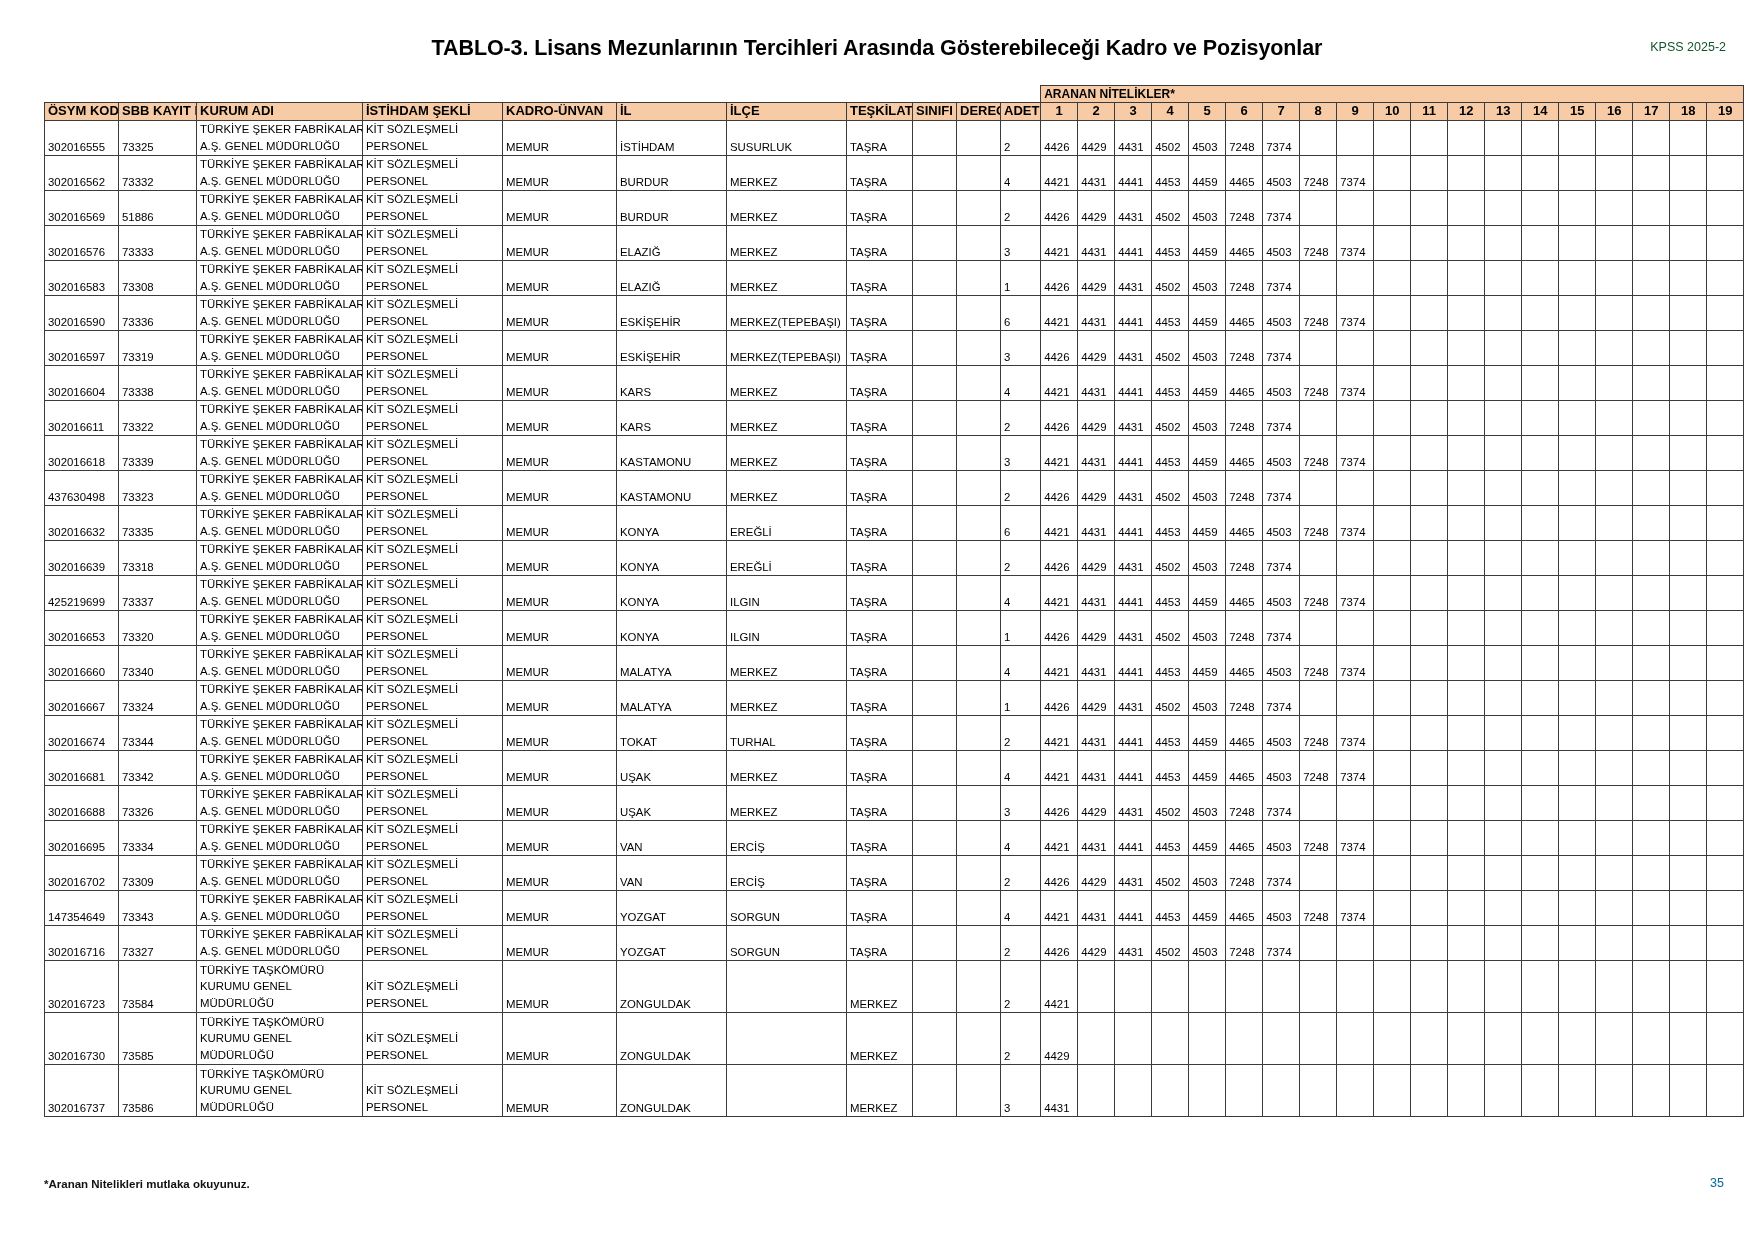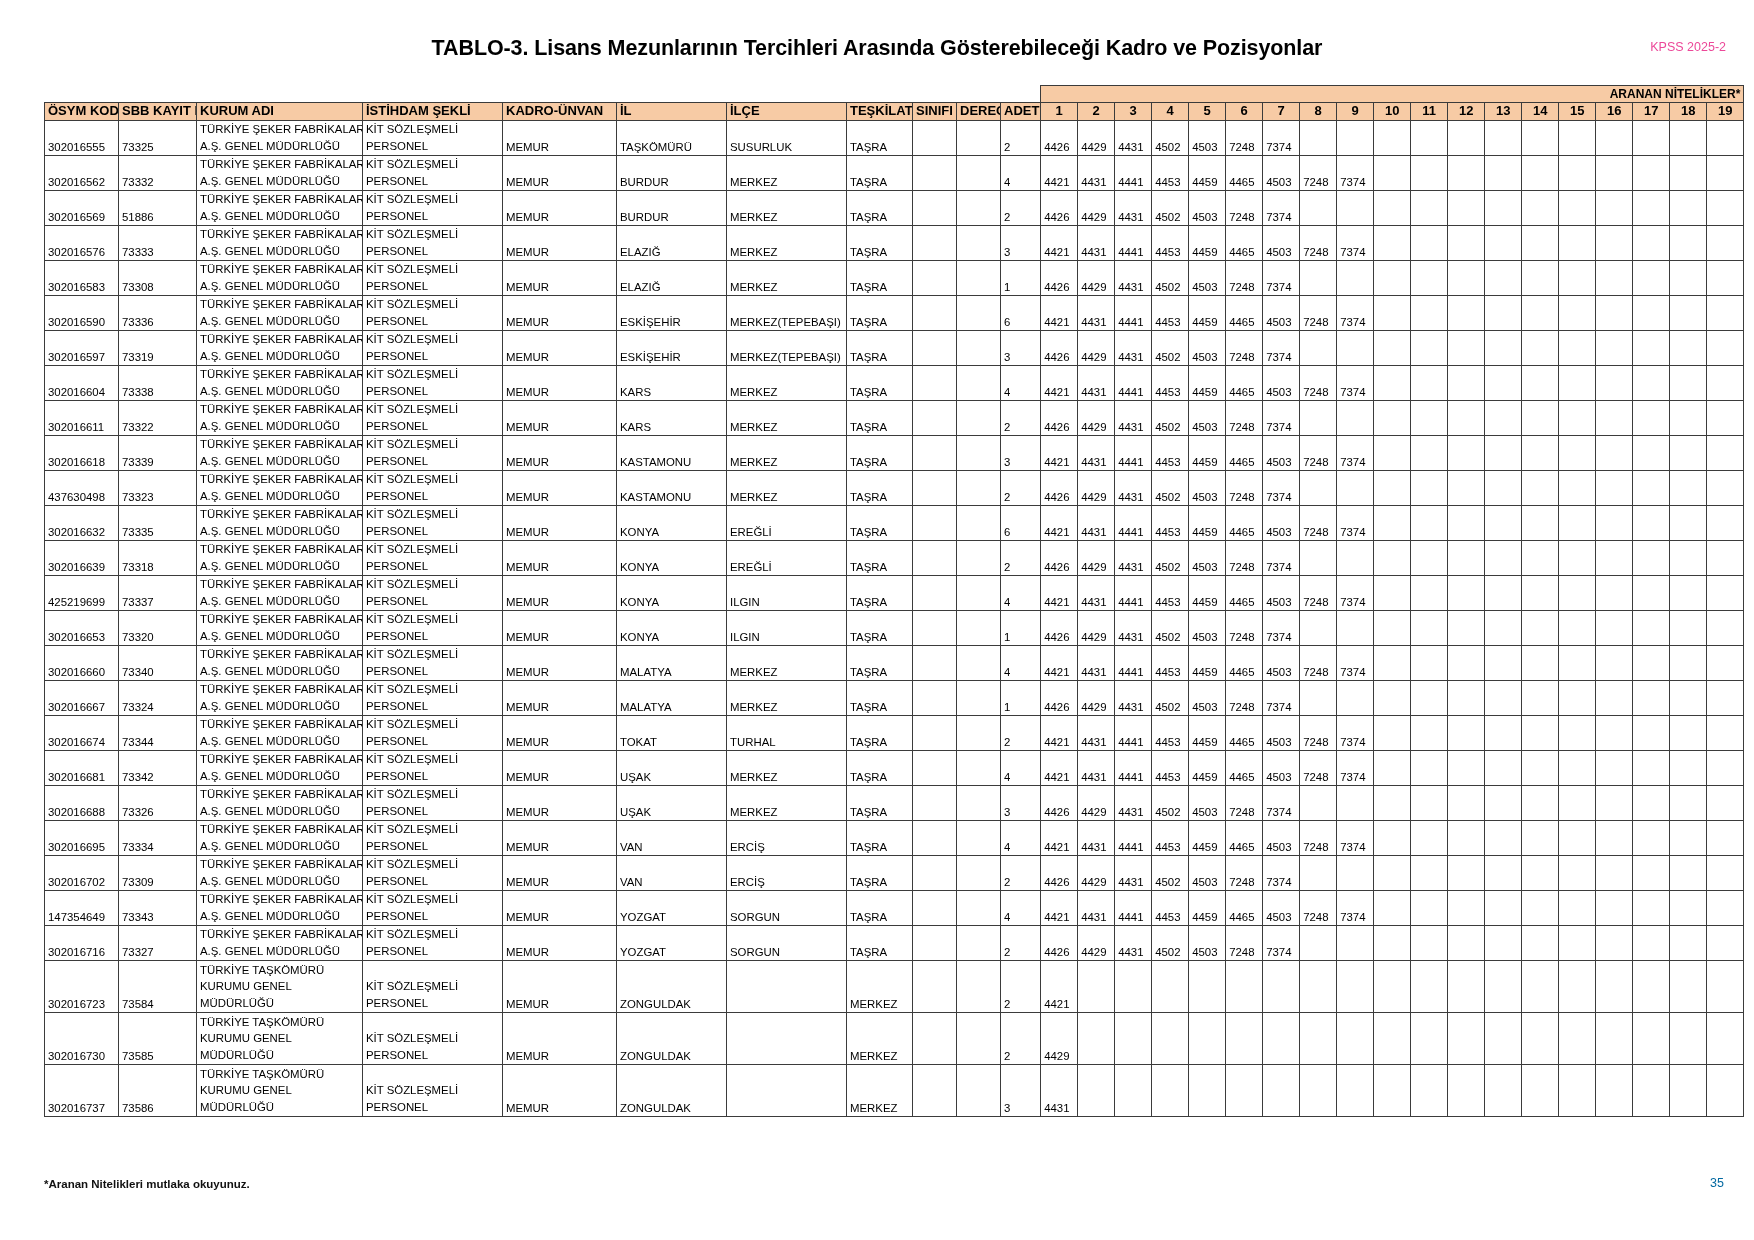--- a/index.html
+++ b/index.html
@@ -25,21 +25,21 @@
     text-align: center;
     font-size: 21.5px;
     font-weight: bold;
     letter-spacing: -0.1px;
     color: #000;
   }
   .kpss-label {
     position: absolute;
     right: 28px; top: 40px;
     font-size: 12.5px;
-    color: #ec4899;
+    color: #14532d;
   }
   .table-wrap {
     position: absolute;
     left: 44px; top: 85px;
     width: 1668px;
   }
   table.grid {
     border-collapse: collapse;
     table-layout: fixed;
     width: 1668px;
@@ -52,21 +52,21 @@
     vertical-align: bottom;
     overflow: hidden;
     white-space: nowrap;
     font-weight: normal;
     text-align: left;
     line-height: 1.25;
   }
   
   tr.hdr-group th {
     background: #f7cba5;
-    text-align: right;
+    text-align: left;
     font-weight: bold;
     font-size: 12px;
     height: 17px;
     vertical-align: middle;
     border: 1px solid #3b3b3b;
   }
   tr.hdr-group th.blank {
     background: #ffffff;
     border: none;
   }
@@ -202,21 +202,21 @@
                 <span>A.Ş. GENEL MÜDÜRLÜĞÜ</span>
               </div>
             </td>
             <td>
               <div class="stack">
                 <span>KİT SÖZLEŞMELİ</span>
                 <span>PERSONEL</span>
               </div>
             </td>
             <td>MEMUR</td>
-            <td>TAŞKÖMÜRÜ</td>
+            <td>İSTİHDAM</td>
             <td>SUSURLUK</td>
             <td>TAŞRA</td>
             <td></td>
             <td></td>
             <td class="r">2</td>
             <td class="qual">4426</td>
             <td class="qual">4429</td>
             <td class="qual">4431</td>
             <td class="qual">4502</td>
             <td class="qual">4503</td>

